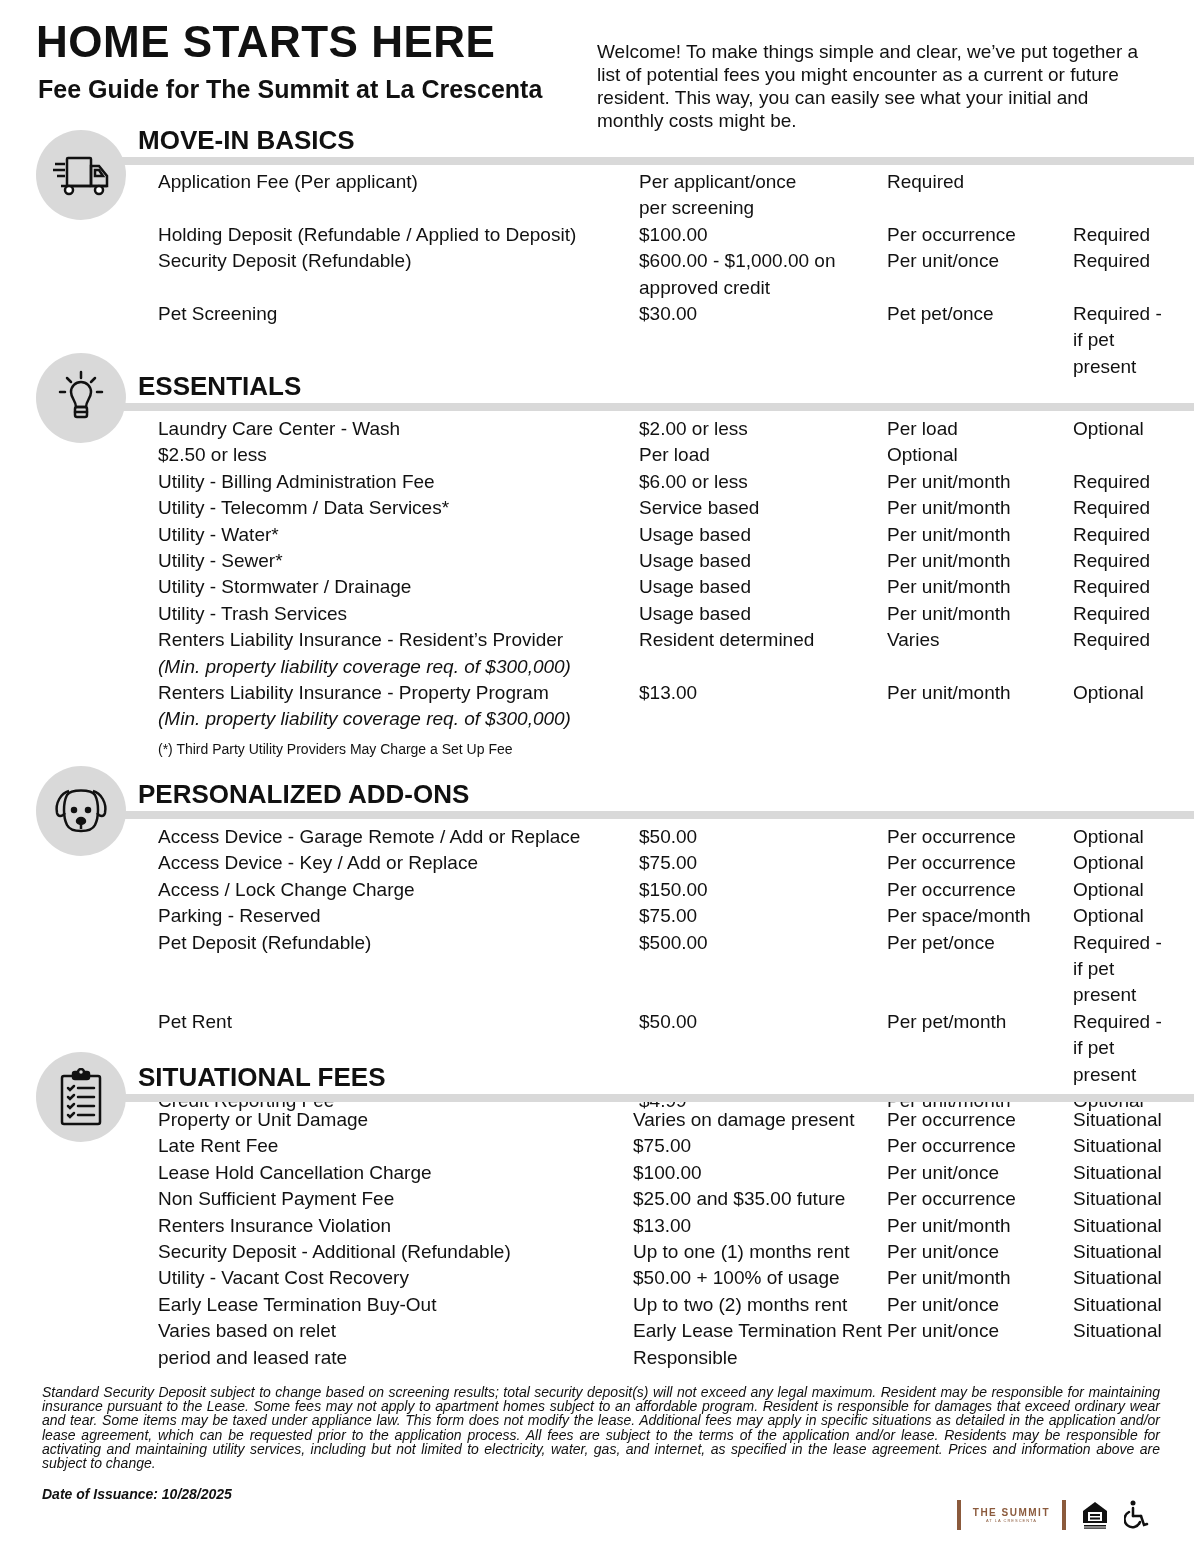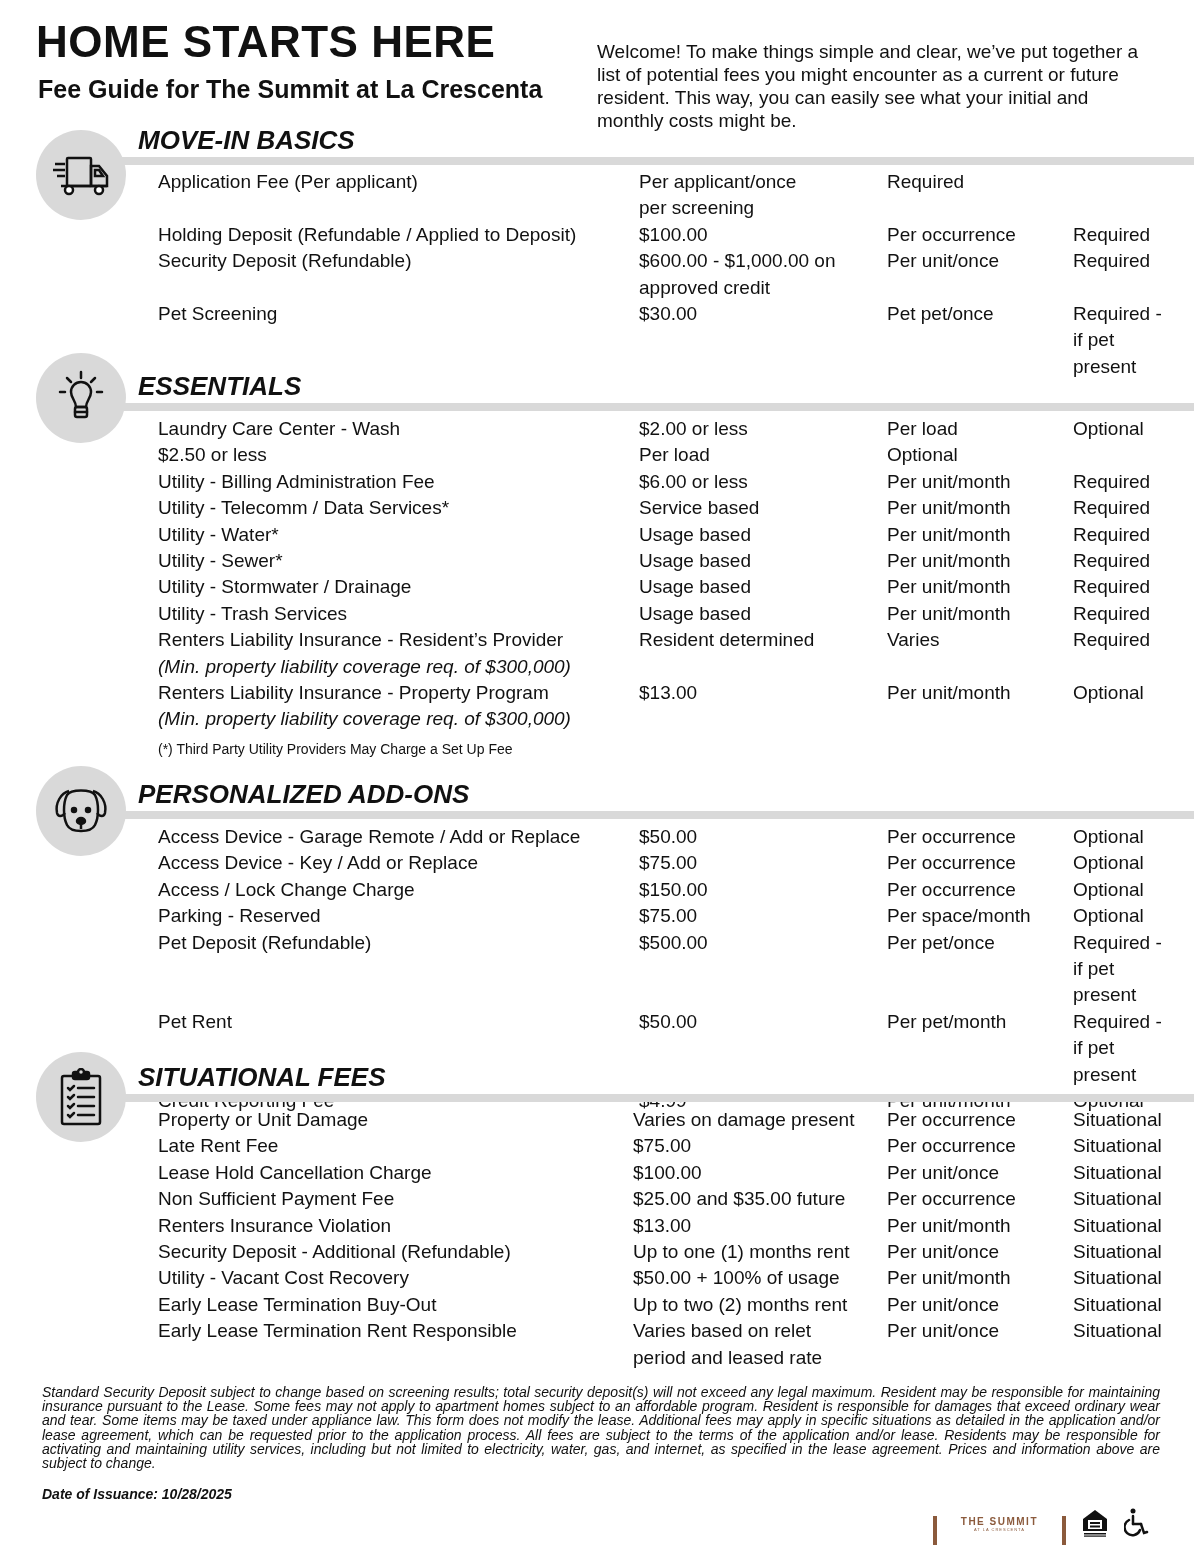--- a/index.html
+++ b/index.html
@@ -7,33 +7,33 @@
          font-family: "Liberation Sans", "DejaVu Sans", sans-serif; color: #111; }
   .title { position: absolute; left: 36px; top: 14px; font-size: 44px; font-weight: 700;
            letter-spacing: 0.5px; margin: 0; line-height: 56px; }
   .subtitle { position: absolute; left: 38px; top: 72px; font-size: 25px; font-weight: 700;
               margin: 0; line-height: 34px; }
   .intro { position: absolute; right: 37px; top: 40px; width: 560px; 
            font-size: 19px; line-height: 23px; }
   .section { position: absolute; left: 0; width: 1194px; }
   .sec-circle { position: absolute; left: 36px; width: 90px; height: 90px; border-radius: 50%;
                 background: #d9d9d9; display: flex; align-items: center; justify-content: center; }
-  .sec-title { position: absolute; left: 138px; font-size: 26px; font-weight: 700; line-height: 32px; font-style: italic; }
+  .sec-title { position: absolute; left: 138px; font-size: 26px; font-weight: 700; line-height: 32px; }
   .sec-bar { position: absolute; left: 118px; right: 0; height: 8px; background: #d9d9d9; }
   .rows { position: absolute; left: 127px; right: 20px; margin-left: 31px; }
   .row { display: grid; grid-template-columns: 481px 248px 186px 1fr; font-size: 19px; line-height: 26.4px; }
   .row.sit { grid-template-columns: 475px 254px 186px 1fr; }
   .cell { white-space: pre-line; }
   .cell.note { font-style: italic; }
   .footnote { font-size: 14px; line-height: 20px; margin-top: 6px; }
   .disclaimer { position: absolute; left: 42px; right: 34px; top: 1385px; font-size: 14px;
                 line-height: 14.2px; font-style: italic; text-align: justify; }
   .issue { position: absolute; left: 42px; top: 1486px; font-size: 14px; font-weight: 700; font-style: italic; }
   .logos { position: absolute; right: 44px; top: 1500px; display: flex; align-items: center; gap: 16px; }
-  .summit-logo { display: flex; align-items: flex-start; gap: 24px; margin-top: 16px; }
+  .summit-logo { display: flex; align-items: center; gap: 12px; }
   .summit-bar { width: 4px; height: 30px; background: #8b5a3c; }
   .summit-text { display: flex; flex-direction: column; align-items: center; color: #8b5a3c; }
   .summit-name { font-size: 10px; letter-spacing: 1.5px; font-weight: 700; }
   .summit-sub { font-size: 4px; letter-spacing: 1px; }
 </style>
 </head>
 <body>
 
 <h1 class="title">HOME STARTS HERE</h1>
 <h2 class="subtitle">Fee Guide for The Summit at La Crescenta</h2>
@@ -293,23 +293,23 @@
       <div class="cell">Per unit/month</div>
       <div class="cell">Situational</div>
     </div>
     <div class="row sit">
       <div class="cell">Early Lease Termination Buy-Out</div>
       <div class="cell">Up to two (2) months rent</div>
       <div class="cell">Per unit/once</div>
       <div class="cell">Situational</div>
     </div>
     <div class="row sit">
-      <div class="cell">Early Lease Termination Rent Responsible</div>
       <div class="cell">Varies based on relet
 period and leased rate</div>
+      <div class="cell">Early Lease Termination Rent Responsible</div>
       <div class="cell">Per unit/once</div>
       <div class="cell">Situational</div>
     </div>
   </div>
 </div>
 
 <p class="disclaimer" style="margin:0">Standard Security Deposit subject to change based on screening results; total security deposit(s) will not exceed any legal maximum. Resident may be responsible for maintaining insurance pursuant to the Lease. Some fees may not apply to apartment homes subject to an affordable program. Resident is responsible for damages that exceed ordinary wear and tear. Some items may be taxed under appliance law. This form does not modify the lease. Additional fees may apply in specific situations as detailed in the application and/or lease agreement, which can be requested prior to the application process. All fees are subject to the terms of the application and/or lease. Residents may be responsible for activating and maintaining utility services, including but not limited to electricity, water, gas, and internet, as specified in the lease agreement. Prices and information above are subject to change.</p>
 <div class="issue">Date of Issuance: 10/28/2025</div>
 
 <div class="logos">

